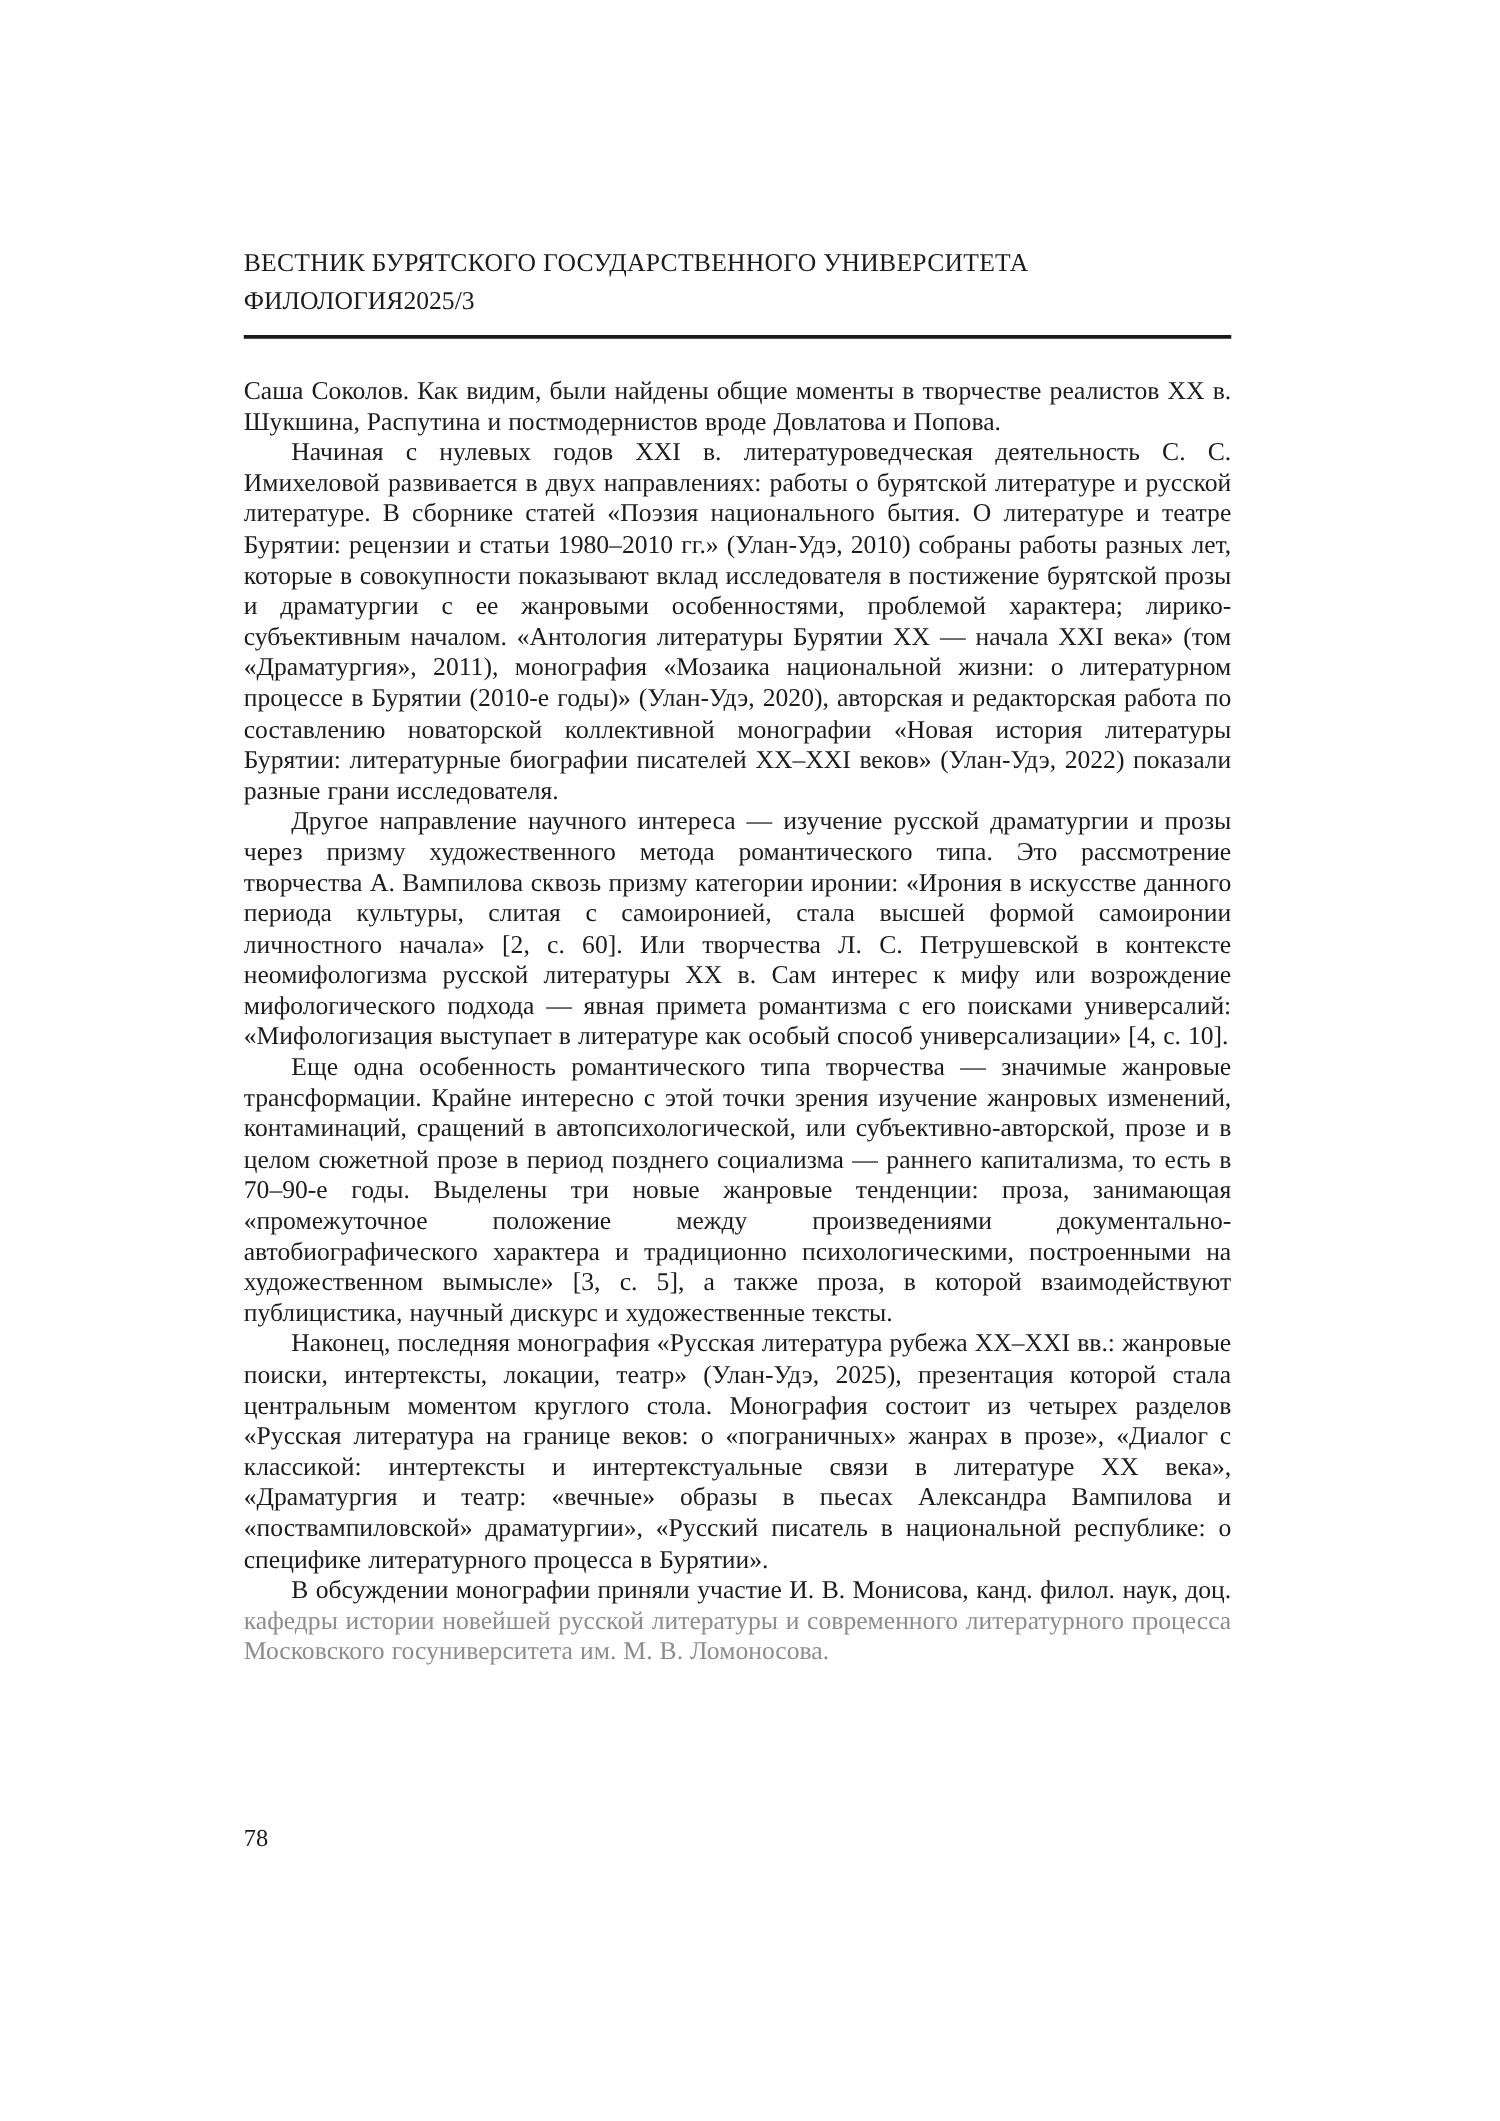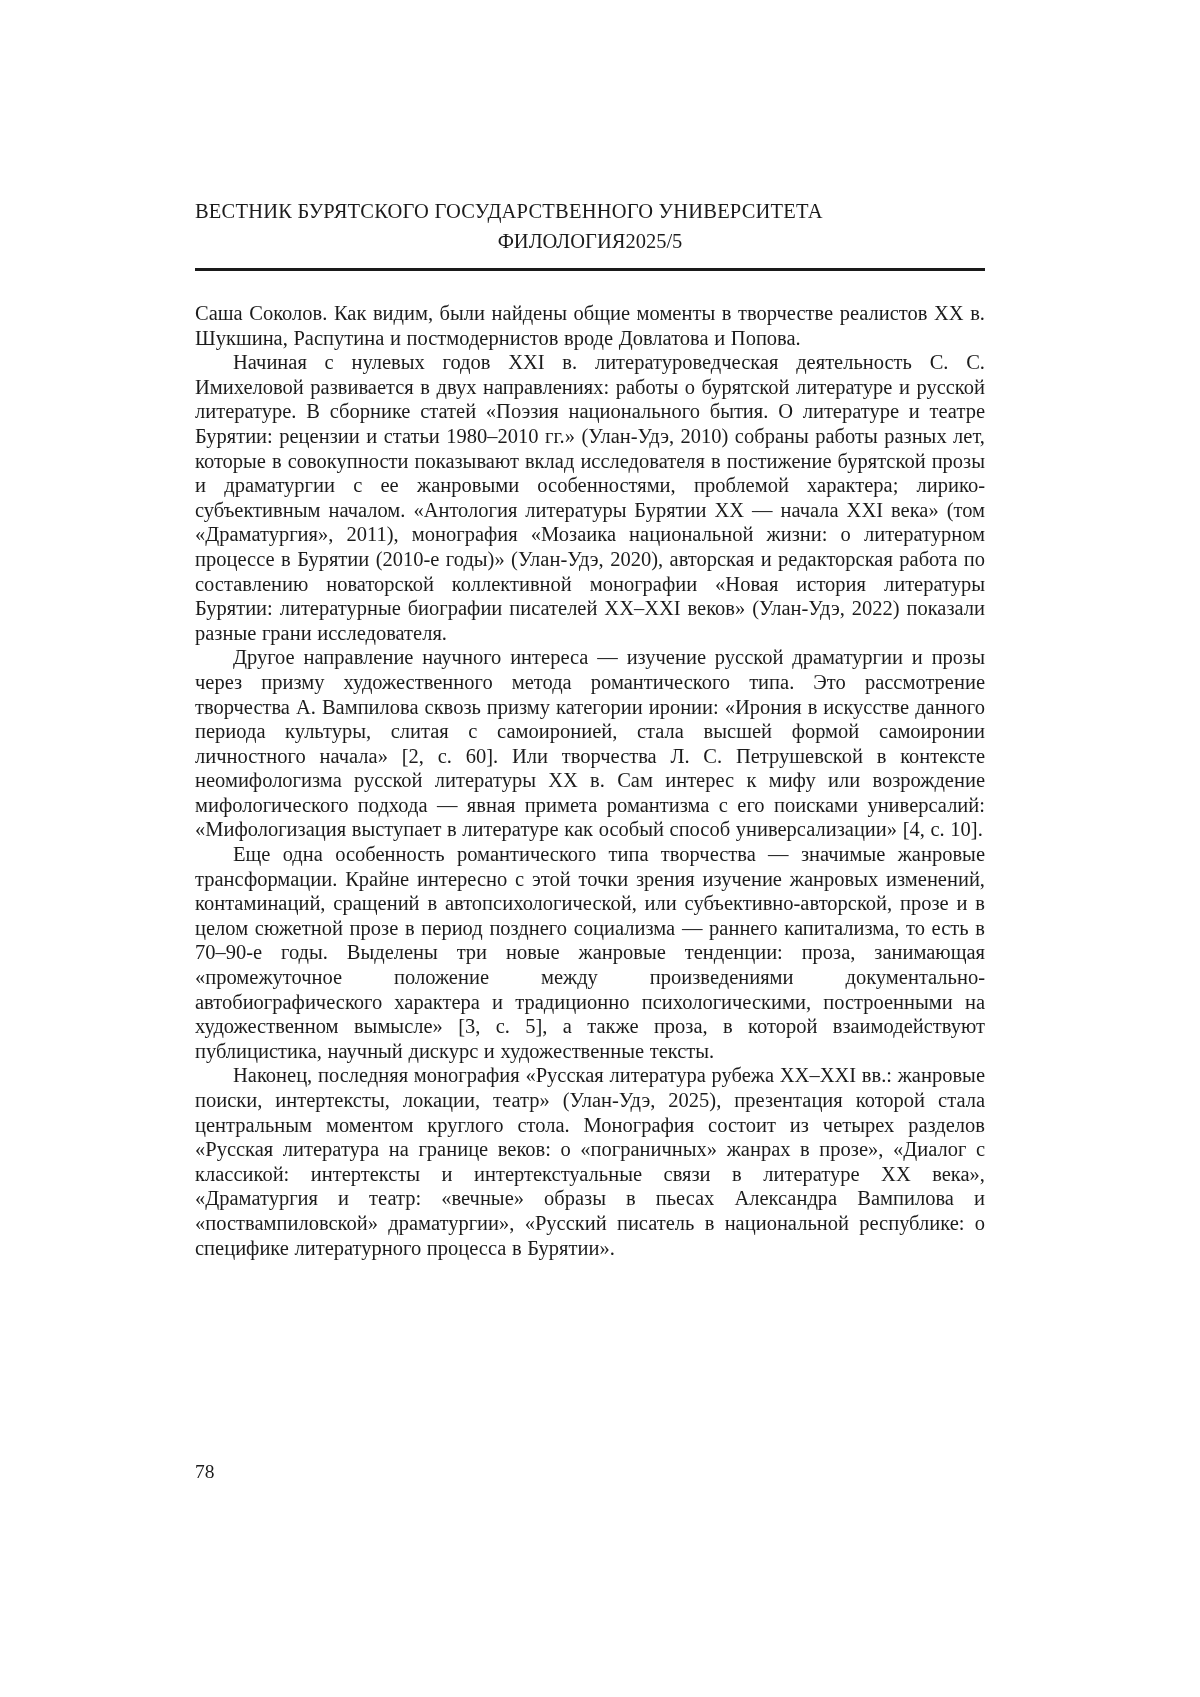--- a/index.html
+++ b/index.html
@@ -27,21 +27,21 @@
     padding-bottom: 12px;
   }
   .journal-title {
     font-size: 20.5px;
     line-height: 30px;
     letter-spacing: 0.2px;
     white-space: nowrap;
   }
   .header-row2 {
     display: flex;
-    justify-content: center;
+    justify-content: flex-start;
     align-items: baseline;
     font-size: 20.5px;
     line-height: 30px;
   }
   .body-text {
     margin-top: 30px;
   }
   .body-text p {
     margin: 0;
     font-size: 20.5px;
@@ -68,27 +68,28 @@
 </head>
 <body>
 
 <div class="page">
   <div class="content">
 
     <div class="running-header">
       <div class="journal-title">ВЕСТНИК БУРЯТСКОГО ГОСУДАРСТВЕННОГО УНИВЕРСИТЕТА</div>
       <div class="header-row2">
         <span>ФИЛОЛОГИЯ</span>
-        <span>2025/5</span>
+        <span>2025/3</span>
       </div>
     </div>
 
     <div class="body-text">
       <p>Саша Соколов. Как видим, были найдены общие моменты в творчестве реалистов XX в. Шукшина, Распутина и постмодернистов вроде Довлатова и Попова.</p>
       <p class="indent">Начиная с нулевых годов XXI в. литературоведческая деятельность С. С. Имихеловой развивается в двух направлениях: работы о бурятской литературе и русской литературе. В сборнике статей «Поэзия национального бытия. О литературе и театре Бурятии: рецензии и статьи 1980–2010 гг.» (Улан-Удэ, 2010) собраны работы разных лет, которые в совокупности показывают вклад исследователя в постижение бурятской прозы и драматургии с ее жанровыми особенностями, проблемой характера; лирико-субъективным началом. «Антология литературы Бурятии XX — начала XXI века» (том «Драматургия», 2011), монография «Мозаика национальной жизни: о литературном процессе в Бурятии (2010-е годы)» (Улан-Удэ, 2020), авторская и редакторская работа по составлению новаторской коллективной монографии «Новая история литературы Бурятии: литературные биографии писателей XX–XXI веков» (Улан-Удэ, 2022) показали разные грани исследователя.</p>
       <p class="indent">Другое направление научного интереса — изучение русской драматургии и прозы через призму художественного метода романтического типа. Это рассмотрение творчества А. Вампилова сквозь призму категории иронии: «Ирония в искусстве данного периода культуры, слитая с самоиронией, стала высшей формой самоиронии личностного начала» [2, с. 60]. Или творчества Л. С. Петрушевской в контексте неомифологизма русской литературы XX в. Сам интерес к мифу или возрождение мифологического подхода — явная примета романтизма с его поисками универсалий: «Мифологизация выступает в литературе как особый способ универсализации» [4, с. 10].</p>
       <p class="indent">Еще одна особенность романтического типа творчества — значимые жанровые трансформации. Крайне интересно с этой точки зрения изучение жанровых изменений, контаминаций, сращений в автопсихологической, или субъективно-авторской, прозе и в целом сюжетной прозе в период позднего социализма — раннего капитализма, то есть в 70–90-е годы. Выделены три новые жанровые тенденции: проза, занимающая «промежуточное положение между произведениями документально-автобиографического характера и традиционно психологическими, построенными на художественном вымысле» [3, с. 5], а также проза, в которой взаимодействуют публицистика, научный дискурс и художественные тексты.</p>
       <p class="indent">Наконец, последняя монография «Русская литература рубежа XX–XXI вв.: жанровые поиски, интертексты, локации, театр» (Улан-Удэ, 2025), презентация которой стала центральным моментом круглого стола. Монография состоит из четырех разделов «Русская литература на границе веков: о «пограничных» жанрах в прозе», «Диалог с классикой: интертексты и интертекстуальные связи в литературе XX века», «Драматургия и театр: «вечные» образы в пьесах Александра Вампилова и «поствампиловской» драматургии», «Русский писатель в национальной республике: о специфике литературного процесса в Бурятии».</p>
+      <p class="indent"><span>В обсуждении монографии приняли участие И. В. Монисова, канд. филол. наук, доц. </span><span class="muted">кафедры истории новейшей русской литературы и современного литературного процесса Московского госуниверситета им. М. В. Ломоносова.</span></p>
     </div>
   </div>
 
   <div class="page-number">78</div>
 </div>
 
 </body></html>

